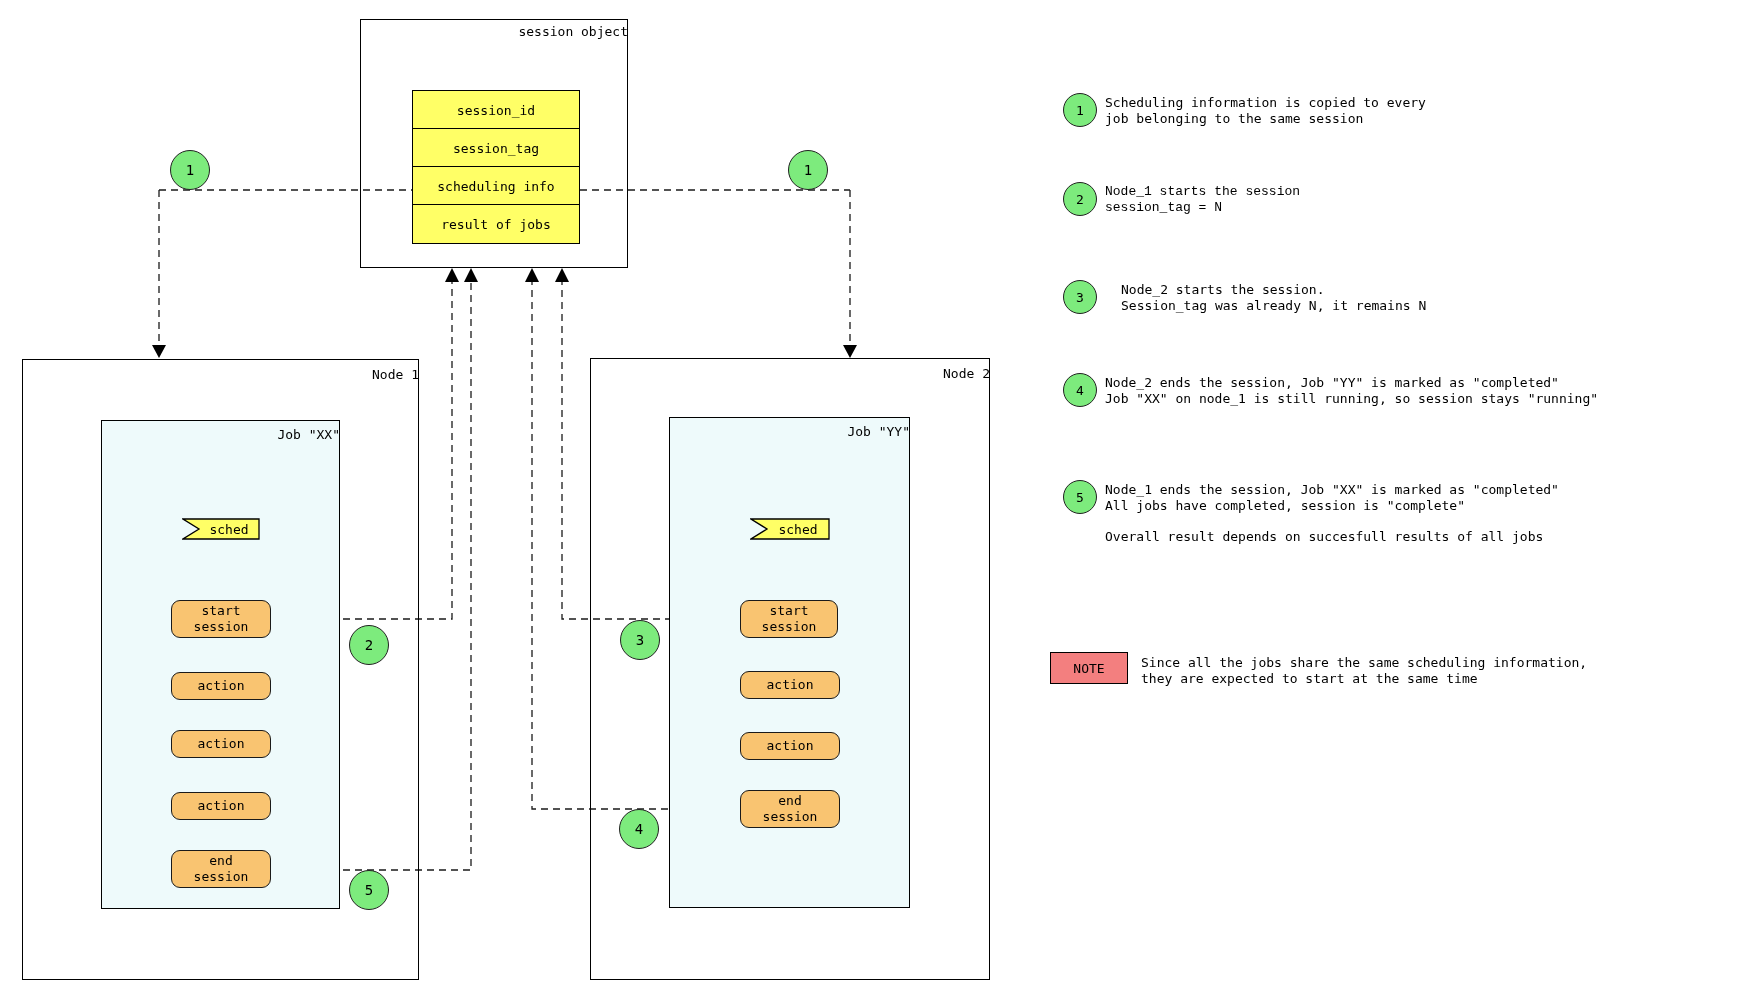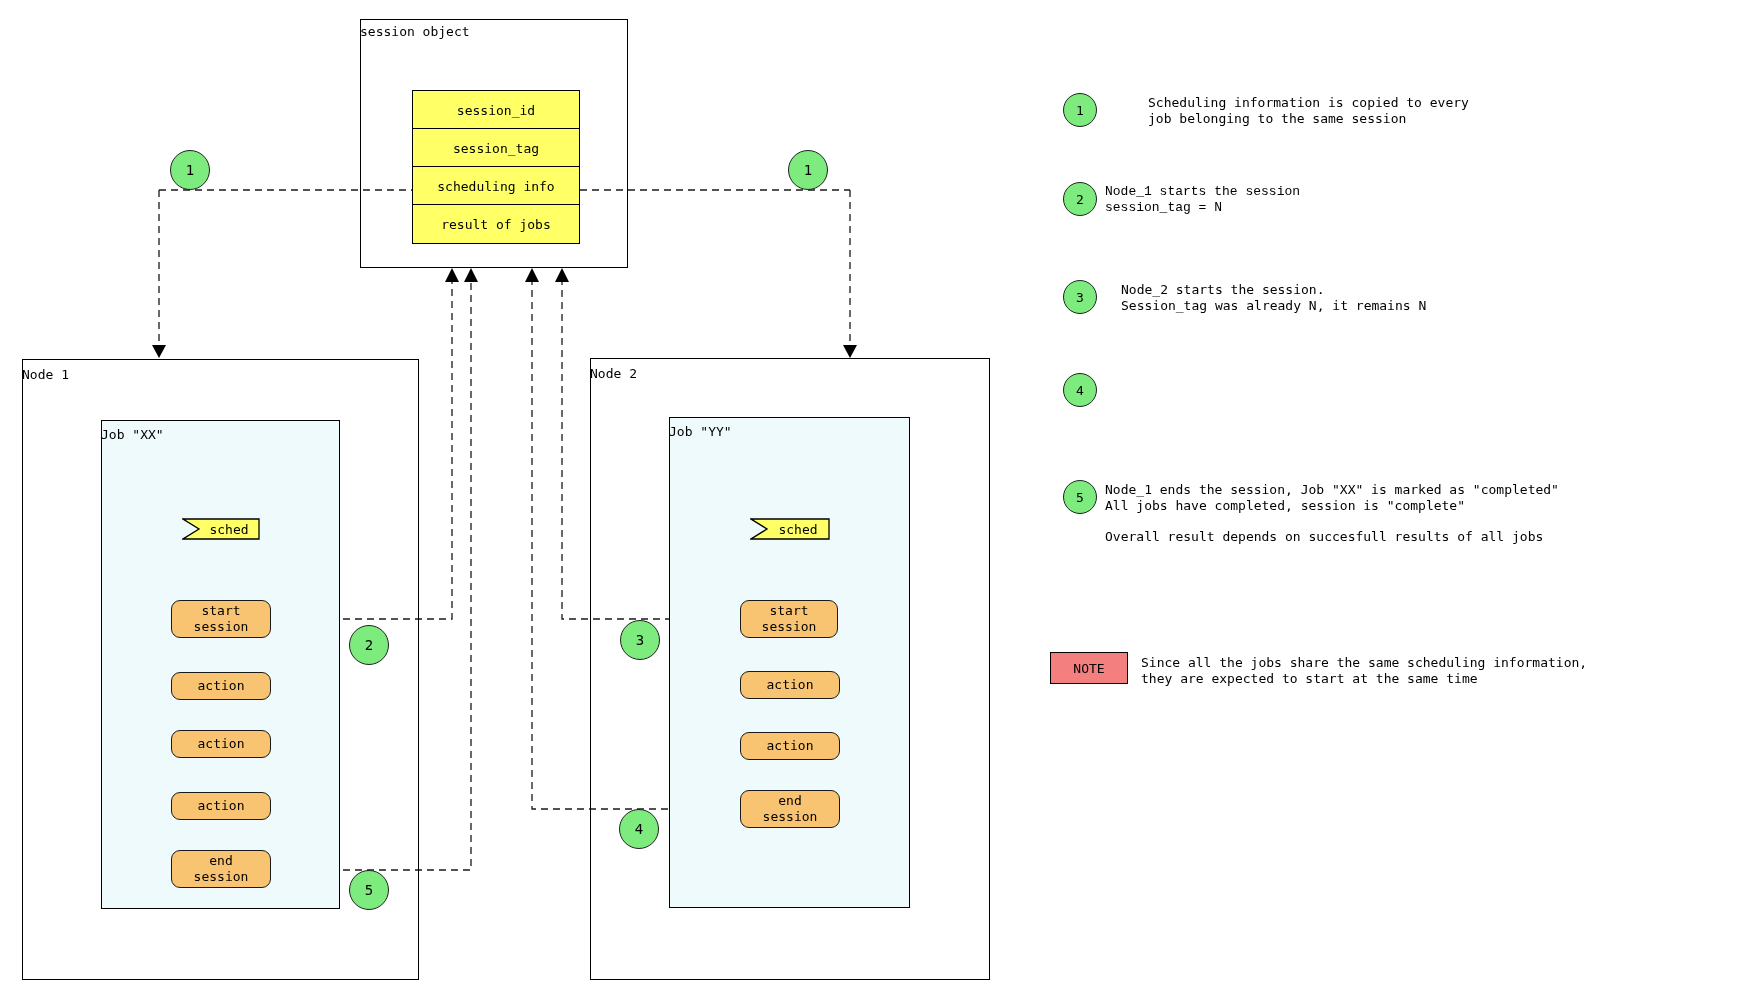--- a/index.html
+++ b/index.html
@@ -2,21 +2,21 @@
 <html><head>
 <meta charset="utf-8">
 <style>
   html,body{margin:0;padding:0;background:#ffffff;}
   .canvas{position:relative;width:1740px;height:1000px;background:#ffffff;
           font-family:"DejaVu Sans Mono","Liberation Mono",monospace;
           font-size:13px;color:#000;overflow:hidden;}
   .abs{position:absolute;box-sizing:border-box;}
   svg.layer{position:absolute;left:0;top:0;width:1740px;height:1000px;}
   .outline{border:1px solid #000;background:transparent;}
-  .title{text-align:left;white-space:pre;}
+  .title{text-align:right;white-space:pre;}
   .jobbox{border:1px solid #000;background:#eefafb;}
   .yrow{border:1.5px solid #000;background:#ffff66;display:flex;align-items:center;justify-content:center;white-space:pre;}
   .step{border:1.5px solid #1a1a1a;border-radius:9px;background:#f9c471;display:flex;
         align-items:center;justify-content:center;text-align:center;white-space:pre-line;line-height:1.25;}
   .flag{background:transparent;}
   .flag .flabel{position:absolute;left:18px;right:2px;top:50%;transform:translateY(-50%);text-align:center;}
   .badge{border-radius:50%;background:#7deb7d;border:1.3px solid #222;display:flex;
          align-items:center;justify-content:center;}
   .badge.big{width:40px;height:40px;font-size:14px;}
   .badge.small{width:34px;height:34px;font-size:13px;}
@@ -105,32 +105,34 @@
 session</div>
 
   <div class="abs badge big" style="left:170px;top:150px;">1</div>
   <div class="abs badge big" style="left:788px;top:150px;">1</div>
   <div class="abs badge big" style="left:349px;top:625px;">2</div>
   <div class="abs badge big" style="left:349px;top:870px;">5</div>
   <div class="abs badge big" style="left:620px;top:620px;">3</div>
   <div class="abs badge big" style="left:619px;top:809px;">4</div>
 
   <div class="abs badge small" style="left:1063px;top:93px;">1</div>
-  <div class="abs ltext" style="left:1105px;top:95px;margin-left:43px;">Scheduling information is copied to every
+  <div class="abs ltext" style="left:1105px;top:95px;">Scheduling information is copied to every
 job belonging to the same session</div>
 
   <div class="abs badge small" style="left:1063px;top:182px;">2</div>
   <div class="abs ltext" style="left:1105px;top:184px;font-family:Liberation Mono, monospace;">Node_1 starts the session
 session_tag = N</div>
 
   <div class="abs badge small" style="left:1063px;top:280px;">3</div>
   <div class="abs ltext" style="left:1121px;top:282px;">Node_2 starts the session.
 Session_tag was already N, it remains N</div>
 
   <div class="abs badge small" style="left:1063px;top:373px;">4</div>
+  <div class="abs ltext" style="left:1105px;top:375px;">Node_2 ends the session, Job "YY" is marked as "completed"
+Job "XX" on node_1 is still running, so session stays "running"</div>
 
   <div class="abs badge small" style="left:1063px;top:480px;">5</div>
   <div class="abs ltext" style="left:1105px;top:482px;">Node_1 ends the session, Job "XX" is marked as "completed"
 All jobs have completed, session is "complete"</div>
 
   <div class="abs ltext" style="left:1105px;top:529px;">Overall result depends on succesfull results of all jobs</div>
 
   <div class="abs notebox" style="left:1050px;top:652px;width:78px;height:32px;">NOTE</div>
   <div class="abs ltext" style="left:1141px;top:655px;">Since all the jobs share the same scheduling information,
 they are expected to start at the same time</div>

